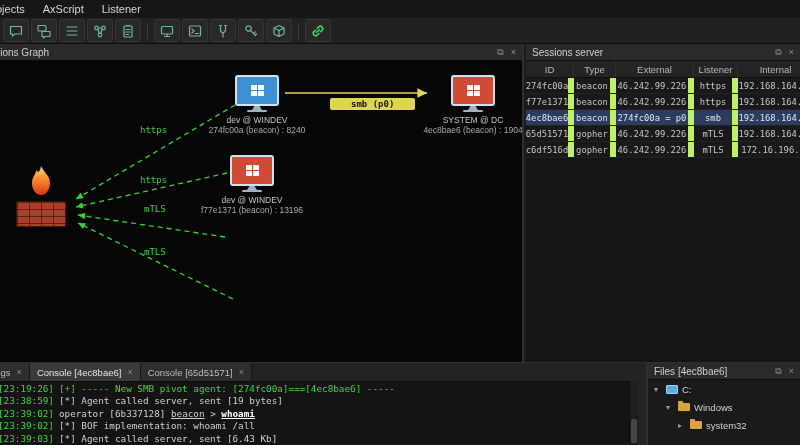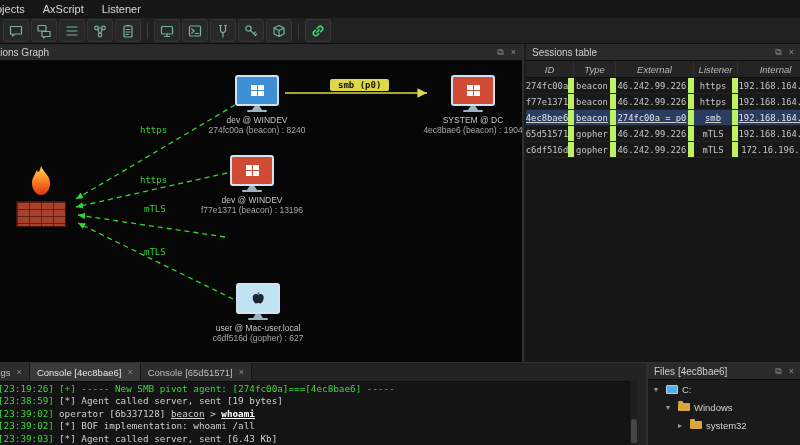--- a/index.html
+++ b/index.html
@@ -29,22 +29,22 @@
   .pc{margin-left:7px;color:#8f8f8f;font-size:9px;line-height:1;}
   .crop-title{margin-left:-28px;white-space:nowrap;}
 
   
   #graph-panel{position:absolute;left:0;top:44px;width:524px;height:319px;background:#060606;
                border-right:2px solid #2f2f2f;box-sizing:border-box;}
   #graph-body{position:absolute;left:0;top:17px;right:0;bottom:0;overflow:hidden;}
   #edges{position:absolute;left:0;top:0;pointer-events:none;}
   .edge-label{position:absolute;font-size:9px;color:#35d435;
               font-family:"DejaVu Sans Mono",monospace;white-space:nowrap;}
-  .edge-label.yellow{color:#131308;background:#ddd84a;padding:1px 8px;border-radius:2px;
-                     font-weight:bold;}
+  .edge-label.yellow{color:#131308;background:#ddd84a;padding:1px 21px;border-radius:2px;
+                     font-weight:bold;margin-top:19px;}
   .gnode{position:absolute;width:130px;text-align:center;}
   .mon{width:44px;height:31px;border:2px solid #cfe3f2;border-radius:3px;margin:0 auto;
        display:flex;align-items:center;justify-content:center;box-sizing:border-box;}
   .mon.blue{background:#3e8fd4;}
   .mon.red{background:#d14a33;}
   .mon.lite{background:#bfe3f2;}
   .stand{width:10px;height:4px;background:#9db3c2;margin:0 auto;
          clip-path:polygon(25% 0,75% 0,100% 100%,0 100%);}
   .base{width:20px;height:2px;background:#9db3c2;margin:0 auto;border-radius:1px;}
   .winlogo{display:grid;grid-template-columns:6px 6px;grid-template-rows:5px 5px;gap:1px;}
@@ -55,29 +55,29 @@
   #wall{width:50px;height:26px;margin:-4px auto 0;background:#a8402b;border:1px solid #40150c;
         box-sizing:border-box;
         background-image:linear-gradient(rgba(0,0,0,.45) 1px,transparent 1px),
                          linear-gradient(90deg,rgba(0,0,0,.45) 1px,transparent 1px);
         background-size:12px 7px;}
 
   
   #sessions-panel{position:absolute;left:526px;top:44px;width:274px;height:319px;
                   background:#151515;overflow:hidden;}
   .thead{display:grid;grid-template-columns:48px 42px 78px 44px 76px;height:16px;
-         background:#242424;border-bottom:1px solid #0e0e0e;font-style:italic;}
+         background:#242424;border-bottom:1px solid #0e0e0e;}
   .thead div{font-size:9.5px;color:#b9b9b9;display:flex;align-items:center;justify-content:center;
              border-right:1px solid #303030;overflow:hidden;}
   .trow{display:grid;grid-template-columns:48px 42px 78px 44px 76px;height:15px;
         background:#191919;border-bottom:1px solid #222;}
   .trow div{font-size:8.8px;font-family:"DejaVu Sans Mono",monospace;color:#c6c6c6;
             display:flex;align-items:center;justify-content:center;border-right:6px solid #bef264;
             white-space:nowrap;overflow:hidden;}
-  .trow.selected{background:#2c3c5e;text-decoration:underline;}
+  .trow.selected{background:#2c3c5e;}
   .trow.selected div{color:#dfe6f2;}
 
   
   #console-panel{position:absolute;left:0;top:363px;width:638px;height:82px;background:#141414;}
   .tabbar{height:18px;background:#232323;display:flex;overflow:hidden;border-bottom:1px solid #0c0c0c;}
   .tab{display:flex;align-items:center;padding:0 7px;gap:6px;background:#2d2d2d;
        border-right:1px solid #161616;font-size:9.5px;color:#bdbdbd;white-space:nowrap;}
   .tab.active{background:#3a3a3a;color:#e6e6e6;align-items:center;}
   .tab.cropped{margin-left:-17px;}
   .tab-close{font-size:9px;color:#8d8d8d;}
@@ -275,39 +275,27 @@
               <i></i>
             </div>
         </div>
         <div class="stand"></div>
         <div class="base"></div>
         <div class="nlabel">dev @ WINDEV</div>
         <div class="nlabel2">f77e1371 (beacon) : 13196</div>
       </div>
 
 
-      <div class="gnode" style="left:193px;top:222px">
-        <div class="mon lite">
-          <svg width="16" height="18" viewBox="0 0 16 18">
-            <path d="M9.3 2.2c-.1 1-.9 2-1.9 2-.1-1 .8-2 1.9-2z" fill="#1c2733"></path>
-            <path d="M8 4.8c1 0 1.5-.7 2.7-.7 1.6 0 3 1.3 3 3.5 0 3-1.9 5.8-3.3 5.8-.7 0-1.1-.5-2.2-.5s-1.5.5-2.2.5C4.6 13.4 2.7 10.6 2.7 7.6c0-2.2 1.4-3.5 3-3.5 1.2 0 1.7.7 2.3.7z" fill="#1c2733"></path>
-          </svg>
-        </div>
-        <div class="stand"></div>
-        <div class="base"></div>
-        <div class="nlabel">user @ Mac-user.local</div>
-        <div class="nlabel2">c6df516d (gopher) : 627</div>
-      </div>
 
     </div>
   </div>
 
   <div id="sessions-panel">
     <div class="panel-header">
-      <span>Sessions table</span>
+      <span>Sessions server</span>
       <span class="spacer"></span>
       <span class="pc">⧉</span>
       <span class="pc">×</span>
     </div>
     <div class="thead">
       <div>ID</div>
       <div>Type</div>
       <div>External</div>
       <div>Listener</div>
       <div>Internal</div>

